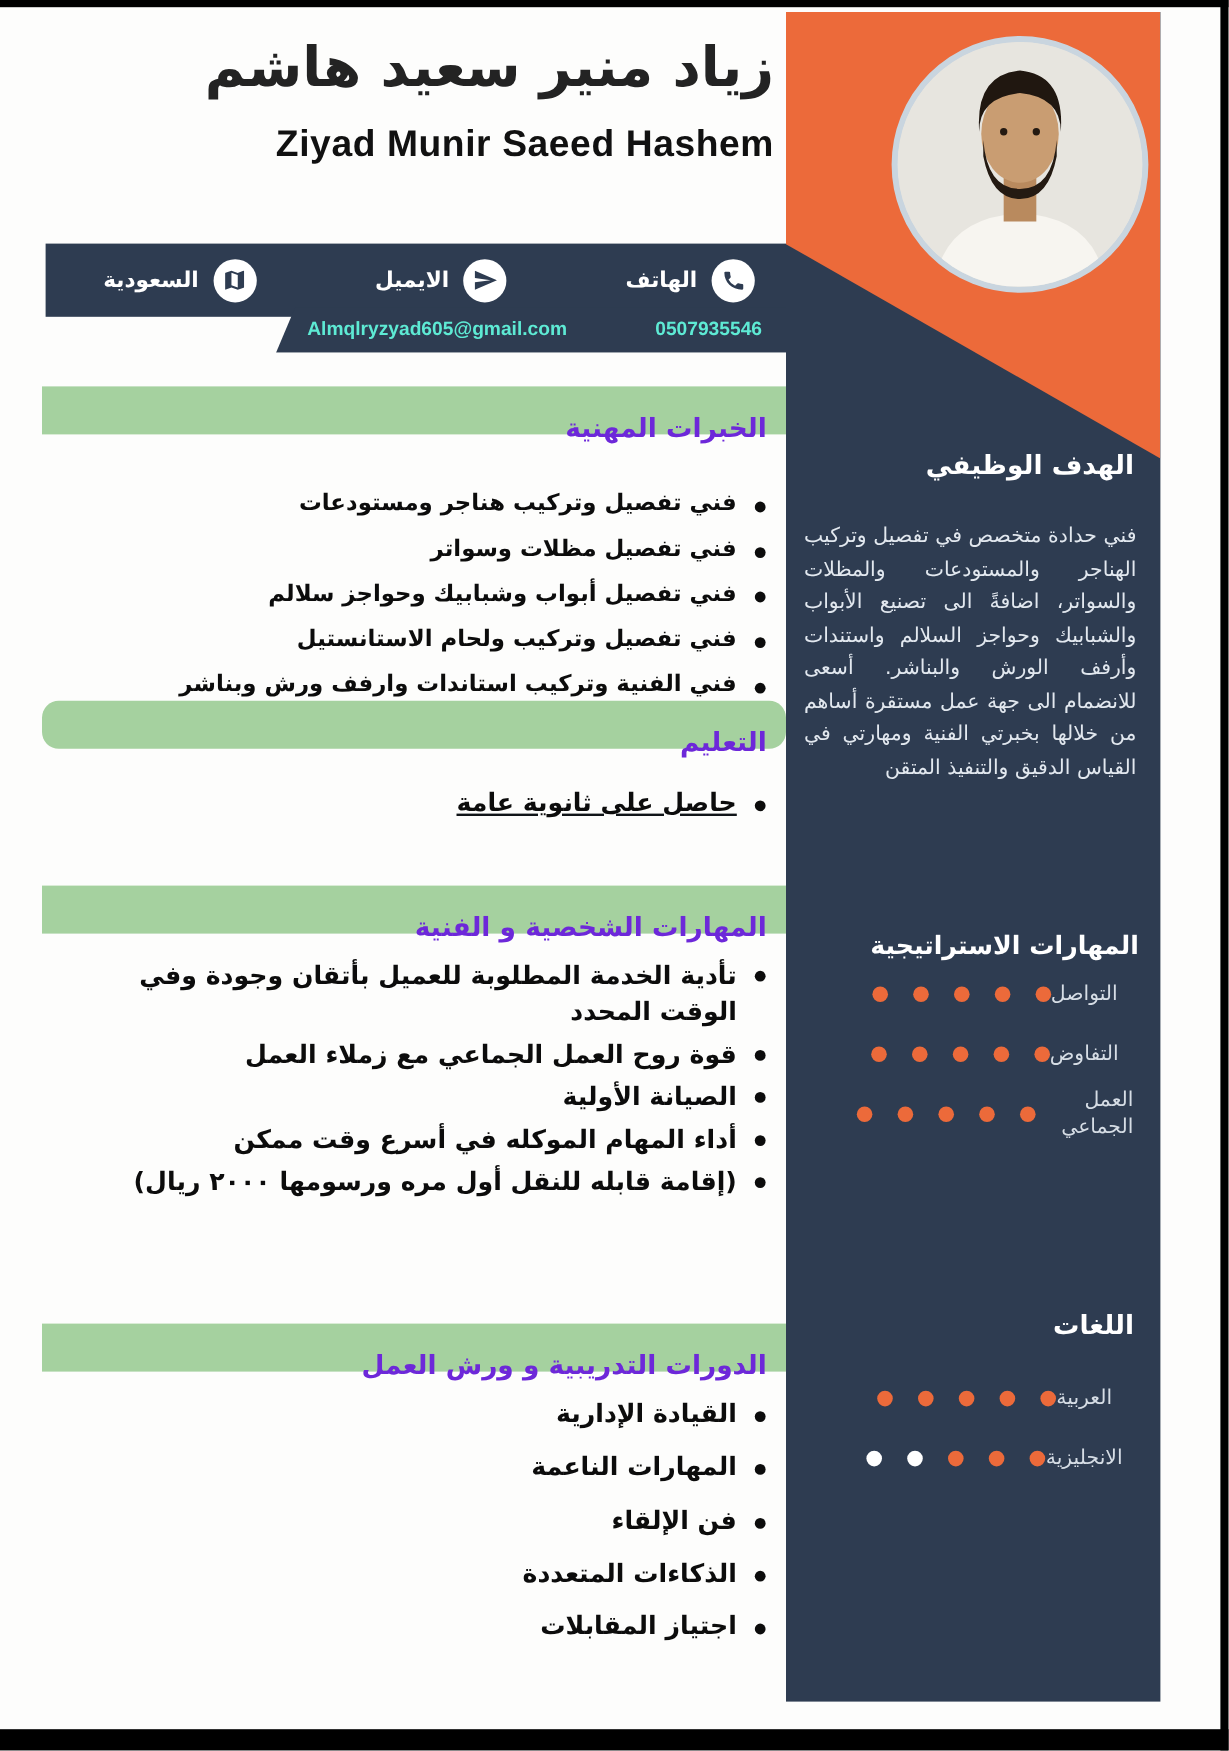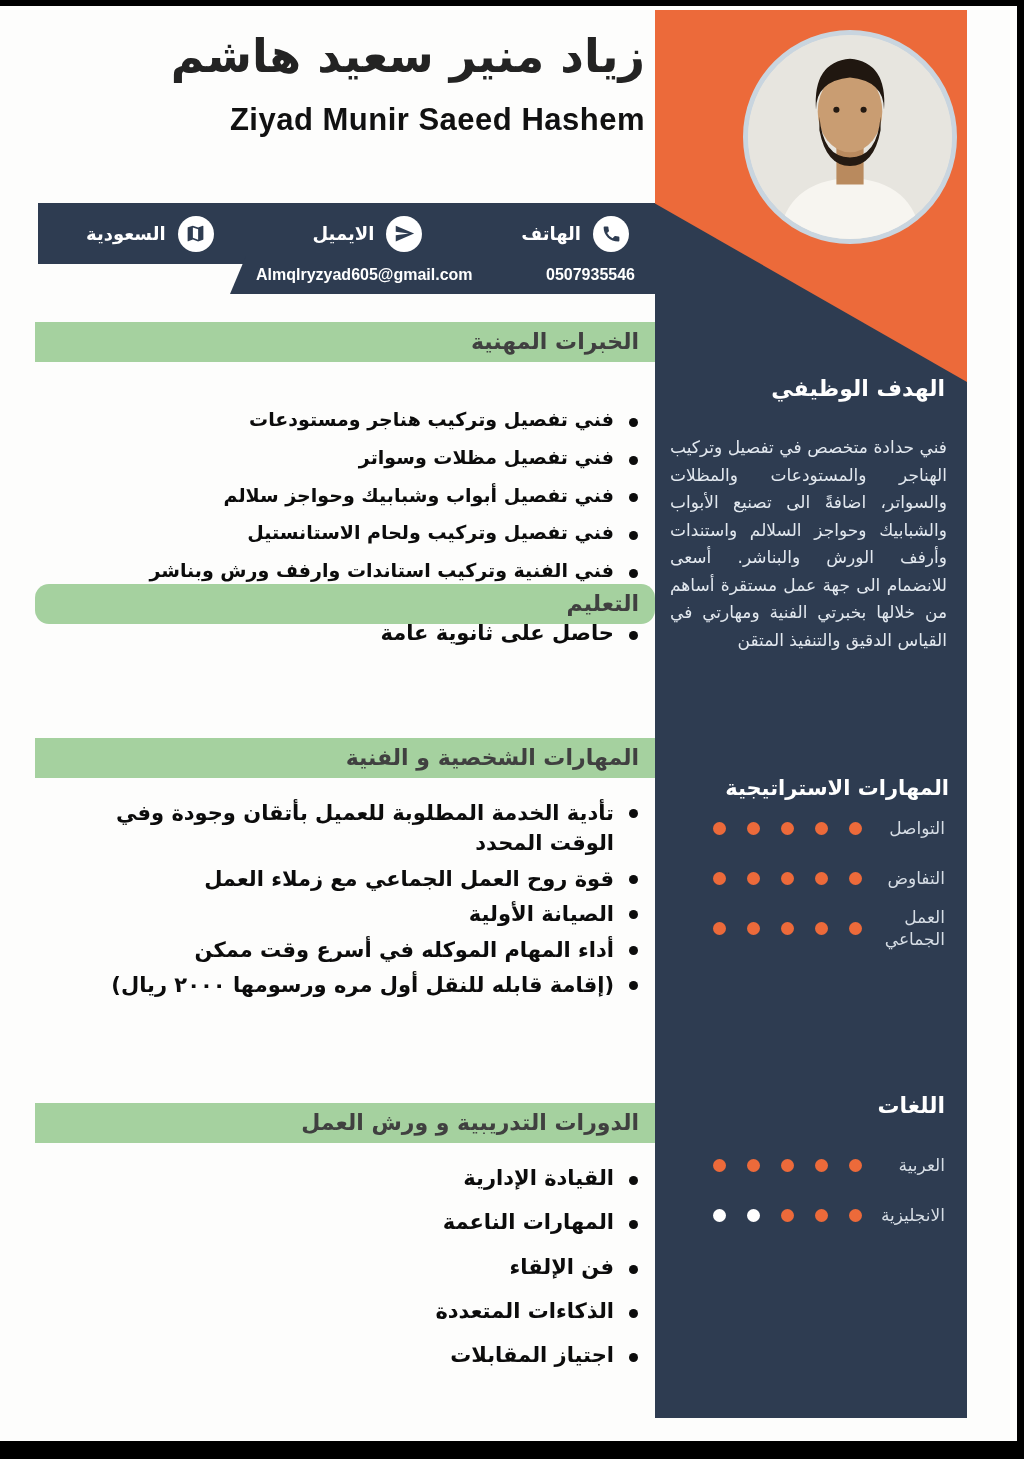--- a/index.html
+++ b/index.html
@@ -51,31 +51,31 @@
     width:36px;height:36px;border-radius:50%;background:#fff;
     display:flex;align-items:center;justify-content:center;flex:0 0 auto;
   }
   .icon-circle svg{width:21px;height:21px;fill:var(--navy);}
   .contact-sub{
     position:absolute;left:230px;top:256px;width:425px;height:38px;
     background:var(--navy);
     clip-path:polygon(16px 0,100% 0,100% 100%,0 100%);
     display:flex;align-items:center;justify-content:space-between;
     padding:0 20px 0 26px;
-    color:#ffffff;font-weight:700;font-size:16px;
+    color:#5eead4;font-weight:700;font-size:16px;
     font-family:"Liberation Sans","DejaVu Sans",sans-serif;
   }
 
   
   .sec-head{
     position:absolute;left:35px;width:620px;height:40px;
     background:var(--green);
     direction:rtl;text-align:right;
-    padding:0 16px;
-    font-size:22px;font-weight:700;color:#404040;
+    padding:16px 16px;
+    font-size:22px;font-weight:700;color:#6d28d9;
     line-height:40px;
   }
   .h-exp{top:322px;}
   .h-edu{top:584px;border-radius:14px;}
   .h-skl{top:738px;}
   .h-crs{top:1103px;}
 
   
   ul.blist{
     list-style:none;margin:0;padding:0;
@@ -84,21 +84,21 @@
   ul.blist li{
     position:relative;padding-right:26px;
     font-weight:700;color:#0c0c0c;
   }
   ul.blist li::before{
     content:"";position:absolute;right:2px;top:.52em;
     width:9px;height:9px;border-radius:50%;background:#0c0c0c;
   }
   .exp-list{top:408px;left:80px;width:560px;}
   .exp-list li{font-size:19px;line-height:1.25;margin-bottom:14px;}
-  .edu-list{top:620px;left:80px;width:560px;}
+  .edu-list{top:656px;left:80px;width:560px;text-decoration:underline;}
   .edu-list li{font-size:21px;line-height:1.3;}
   .skl-list{top:798px;left:70px;width:570px;}
   .skl-list li{font-size:21px;line-height:1.45;margin-bottom:5px;}
   .crs-list{top:1165px;left:80px;width:560px;}
   .crs-list li{font-size:21px;line-height:1.3;margin-bottom:17px;}
 
   
   .sidebar{
     position:absolute;left:655px;top:10px;width:312px;height:1408px;
     background:var(--navy);
@@ -127,21 +127,21 @@
     position:absolute;top:424px;left:15px;right:20px;
     direction:rtl;text-align:justify;text-align-last:right;
     color:#e2e8ef;font-size:17px;line-height:1.62;
   }
 
   .rate-block{position:absolute;left:0;width:100%;}
   .rb-strat{top:793px;}
   .rb-lang{top:1130px;}
   .rate-row{
     display:flex;direction:rtl;align-items:center;
-    justify-content:space-between;
+    justify-content:center;
     min-height:50px;
     padding:0 22px 0 58px;
   }
   .rate-label{
     color:#d6dde5;font-size:17px;max-width:82px;
     direction:rtl;text-align:right;line-height:1.3;
   }
   .dots{display:flex;direction:rtl;align-items:center;gap:21px;}
   .dot{width:13px;height:13px;border-radius:50%;flex:0 0 auto;}
   .dot.filled{background:var(--orange);}

